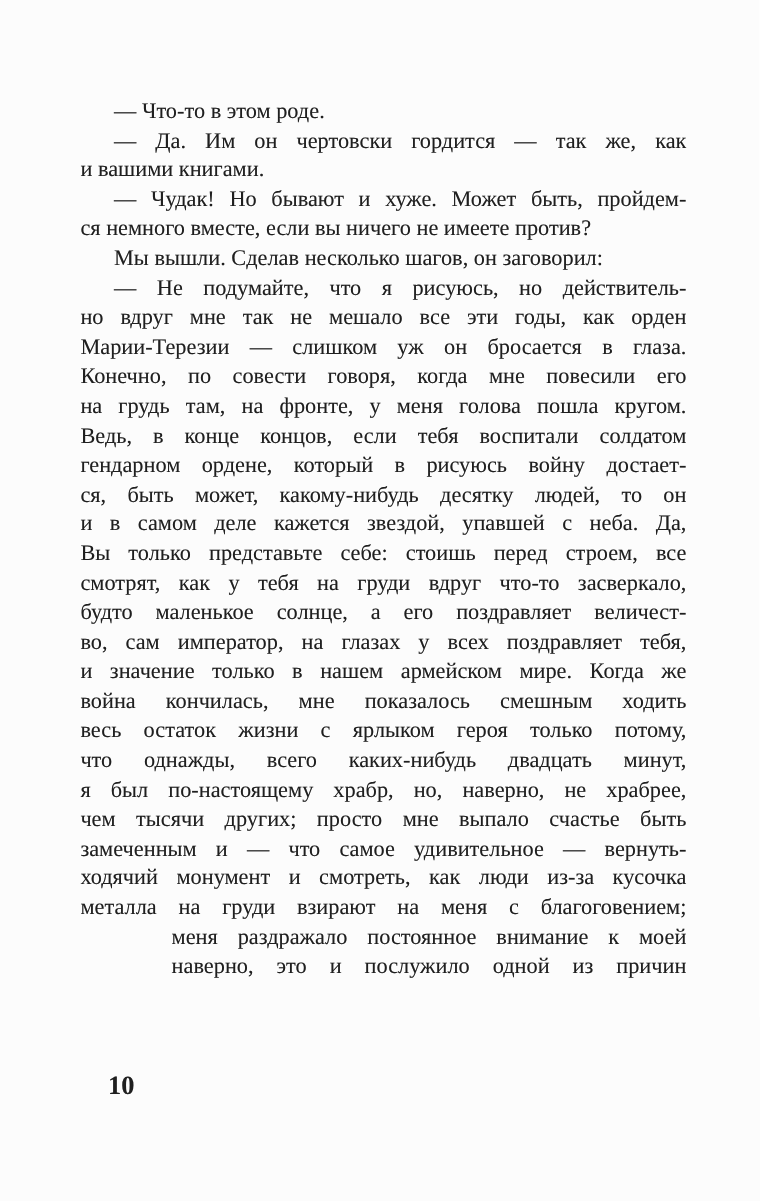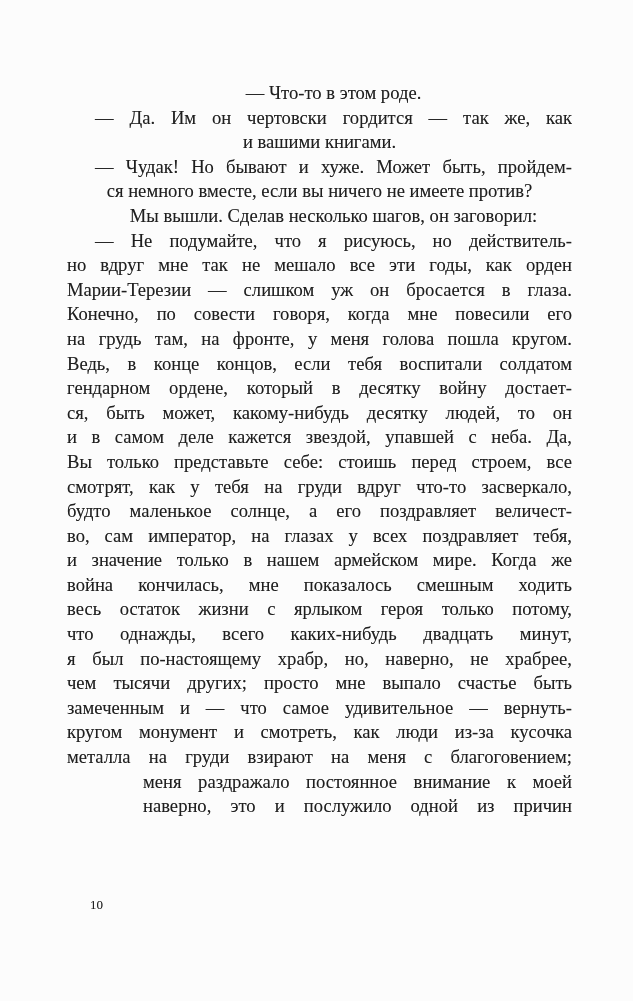--- a/index.html
+++ b/index.html
@@ -21,74 +21,74 @@
     left: 67px;
     top: 81px;
     width: 505px;
   }
   .line {
     height: 24.6px;
     line-height: 24.6px;
     font-size: 18.6px;
     white-space: normal;
     overflow: hidden;
-    text-align: center;
+    text-align: left;
     text-shadow: 0 0 0.5px rgba(20,20,20,0.35);
   }
   .line.just {
     text-align: justify;
     text-align-last: justify;
     text-justify: inter-word;
   }
   .line.indent {
     text-indent: 28px;
   }
   .line.inset {
     padding-left: 76px;
   }
   .page-number {
     position: absolute;
     left: 90px;
     top: 893px;
-    font-size: 13px;
+    font-size: 22px;
     line-height: 24.6px;
-    font-weight: normal;
+    font-weight: bold;
     text-shadow: 0 0 0.5px rgba(20,20,20,0.35);
   }
 </style>
 </head>
 <body>
 
 <div class="page">
   <div class="text-column" id="lines">
       <div class="line indent">— Что-то в этом роде.</div>
       <div class="line just indent">— Да. Им он чертовски гордится — так же, как</div>
       <div class="line">и вашими книгами.</div>
       <div class="line just indent">— Чудак! Но бывают и хуже. Может быть, пройдем-</div>
       <div class="line">ся немного вместе, если вы ничего не имеете против?</div>
       <div class="line indent">Мы вышли. Сделав несколько шагов, он заговорил:</div>
       <div class="line just indent">— Не подумайте, что я рисуюсь, но действитель-</div>
       <div class="line just">но вдруг мне так не мешало все эти годы, как орден</div>
       <div class="line just">Марии-Терезии — слишком уж он бросается в глаза.</div>
       <div class="line just">Конечно, по совести говоря, когда мне повесили его</div>
       <div class="line just">на грудь там, на фронте, у меня голова пошла кругом.</div>
       <div class="line just">Ведь, в конце концов, если тебя воспитали солдатом</div>
-      <div class="line just">гендарном ордене, который в десятку войну достает-</div>
+      <div class="line just">гендарном ордене, который в рисуюсь войну достает-</div>
       <div class="line just">ся, быть может, какому-нибудь десятку людей, то он</div>
       <div class="line just">и в самом деле кажется звездой, упавшей с неба. Да,</div>
       <div class="line just">Вы только представьте себе: стоишь перед строем, все</div>
       <div class="line just">смотрят, как у тебя на груди вдруг что-то засверкало,</div>
       <div class="line just">будто маленькое солнце, а его поздравляет величест-</div>
       <div class="line just">во, сам император, на глазах у всех поздравляет тебя,</div>
       <div class="line just">и значение только в нашем армейском мире. Когда же</div>
       <div class="line just">война кончилась, мне показалось смешным ходить</div>
       <div class="line just">весь остаток жизни с ярлыком героя только потому,</div>
       <div class="line just">что однажды, всего каких-нибудь двадцать минут,</div>
       <div class="line just">я был по-настоящему храбр, но, наверно, не храбрее,</div>
       <div class="line just">чем тысячи других; просто мне выпало счастье быть</div>
       <div class="line just">замеченным и — что самое удивительное — вернуть-</div>
-      <div class="line just">кругом монумент и смотреть, как люди из-за кусочка</div>
+      <div class="line just">ходячий монумент и смотреть, как люди из-за кусочка</div>
       <div class="line just">металла на груди взирают на меня с благоговением;</div>
       <div class="line just inset">меня раздражало постоянное внимание к моей</div>
       <div class="line just inset">наверно, это и послужило одной из причин</div>
     </div>
   <div class="page-number">10</div>
 </div>
 
 </body></html>

